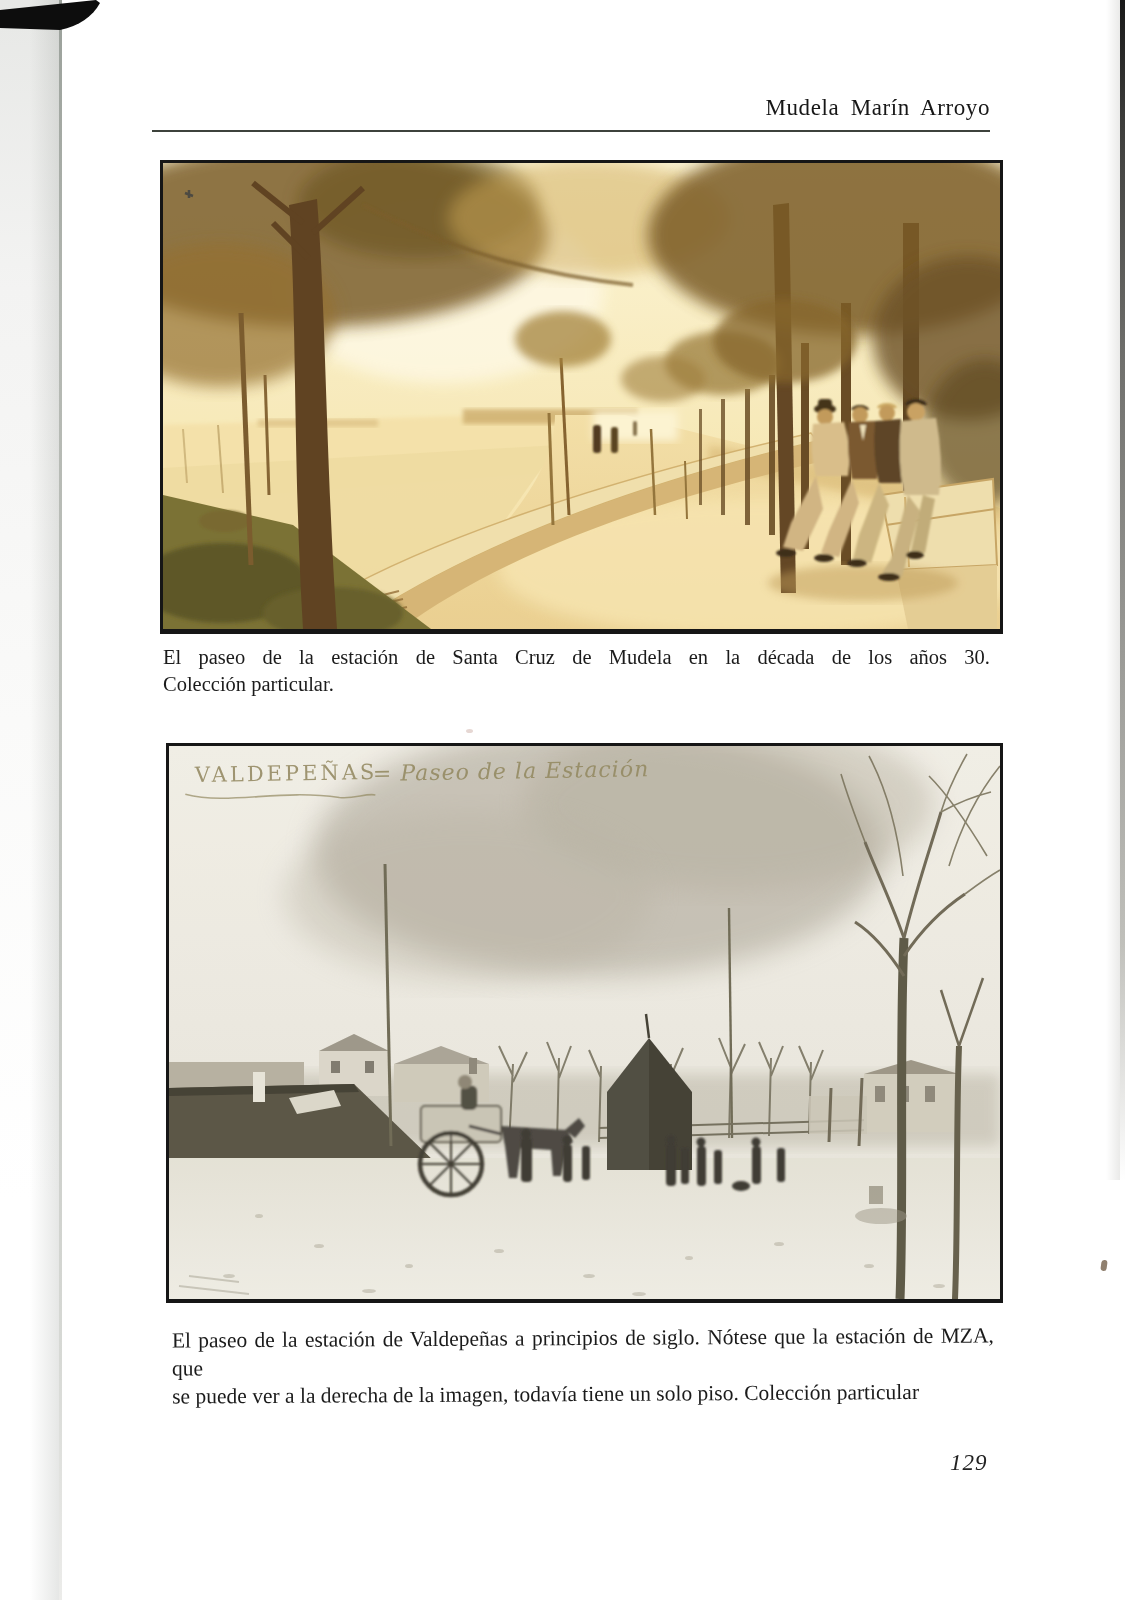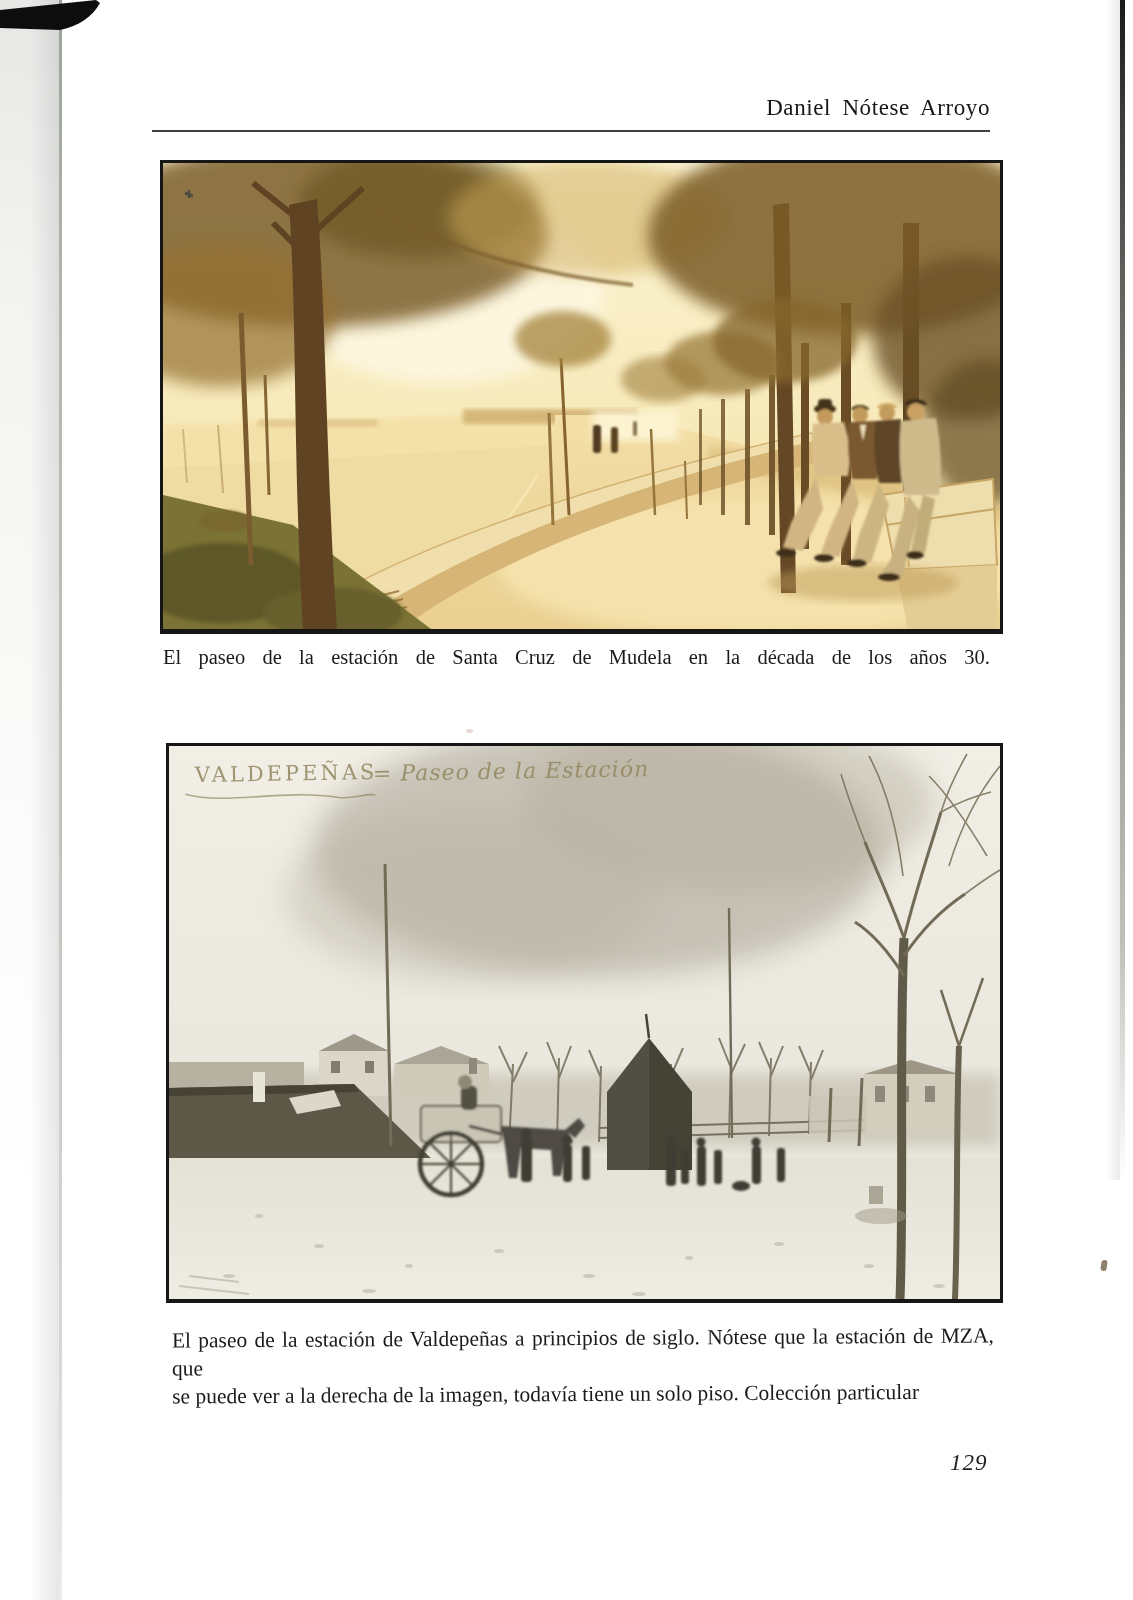--- a/index.html
+++ b/index.html
@@ -54,21 +54,21 @@
   <div class="crease-soft"></div>
   <div class="page-crease"></div>
   <svg class="spine-wedge" width="110" height="40">
     <path d="M0,10 L96,0 L100,3 C93,16 79,26 60,30 L0,28 Z" fill="#0d0d0d"></path>
   </svg>
   <div class="right-edge-soft"></div>
   <div class="right-edge-line"></div>
   <div class="speck-right"></div>
   <div class="speck-top2"></div>
 
-  <div class="running-header">Daniel Nótese Arroyo</div>
+  <div class="running-header">Mudela Marín Arroyo</div>
   <div class="header-rule"></div>
 
   <figure class="photo-frame photo1" style="margin:0">
     <svg viewBox="0 0 837 466" preserveAspectRatio="none">
       <defs>
         <linearGradient id="sky1" x1="0" y1="0" x2="0" y2="1">
           <stop offset="0" stop-color="#fdf8de"></stop>
             <stop offset=".55" stop-color="#f8ecc0"></stop>
             <stop offset="1" stop-color="#f3dfa5"></stop>
         </linearGradient>
@@ -213,20 +213,21 @@
         </g>
       </g>
 
       <path d="M22,30 l8,3 M26,27 l0,8" stroke="#3a3a3a" stroke-width="2.5"></path>
       <rect width="837" height="466" fill="#f8d98e" opacity=".10"></rect>
     </svg>
   </figure>
 
   <div class="caption caption1">
     <span class="cap-line just">El paseo de la estación de Santa Cruz de Mudela en la década de los años 30.</span>
+    <span class="cap-line">Colección particular.</span>
   </div>
 
   <figure class="photo-frame photo2" style="margin:0">
     <svg viewBox="0 0 831 553" preserveAspectRatio="none">
       <defs>
         <linearGradient id="sky2" x1="0" y1="0" x2="0" y2="1">
           <stop offset="0" stop-color="#f3f0e8"></stop>
             <stop offset="1" stop-color="#e7e4da"></stop>
         </linearGradient>
         <linearGradient id="gnd2" x1="0" y1="0" x2="0" y2="1">

